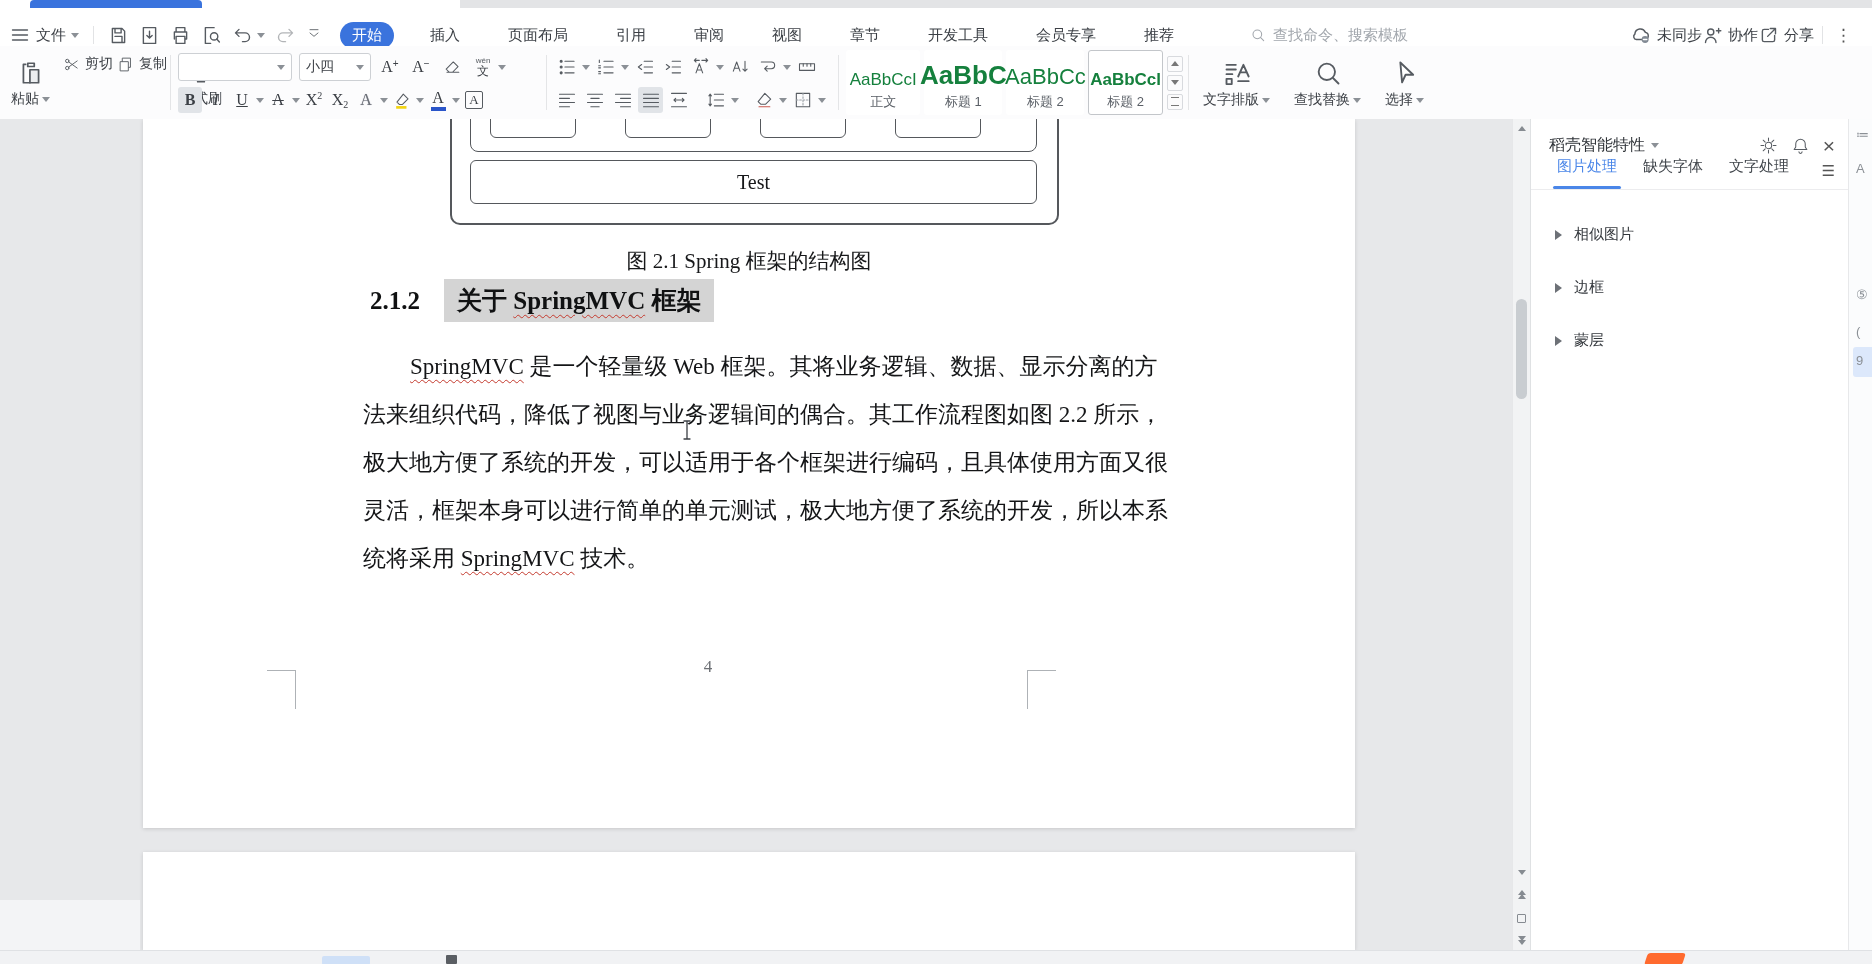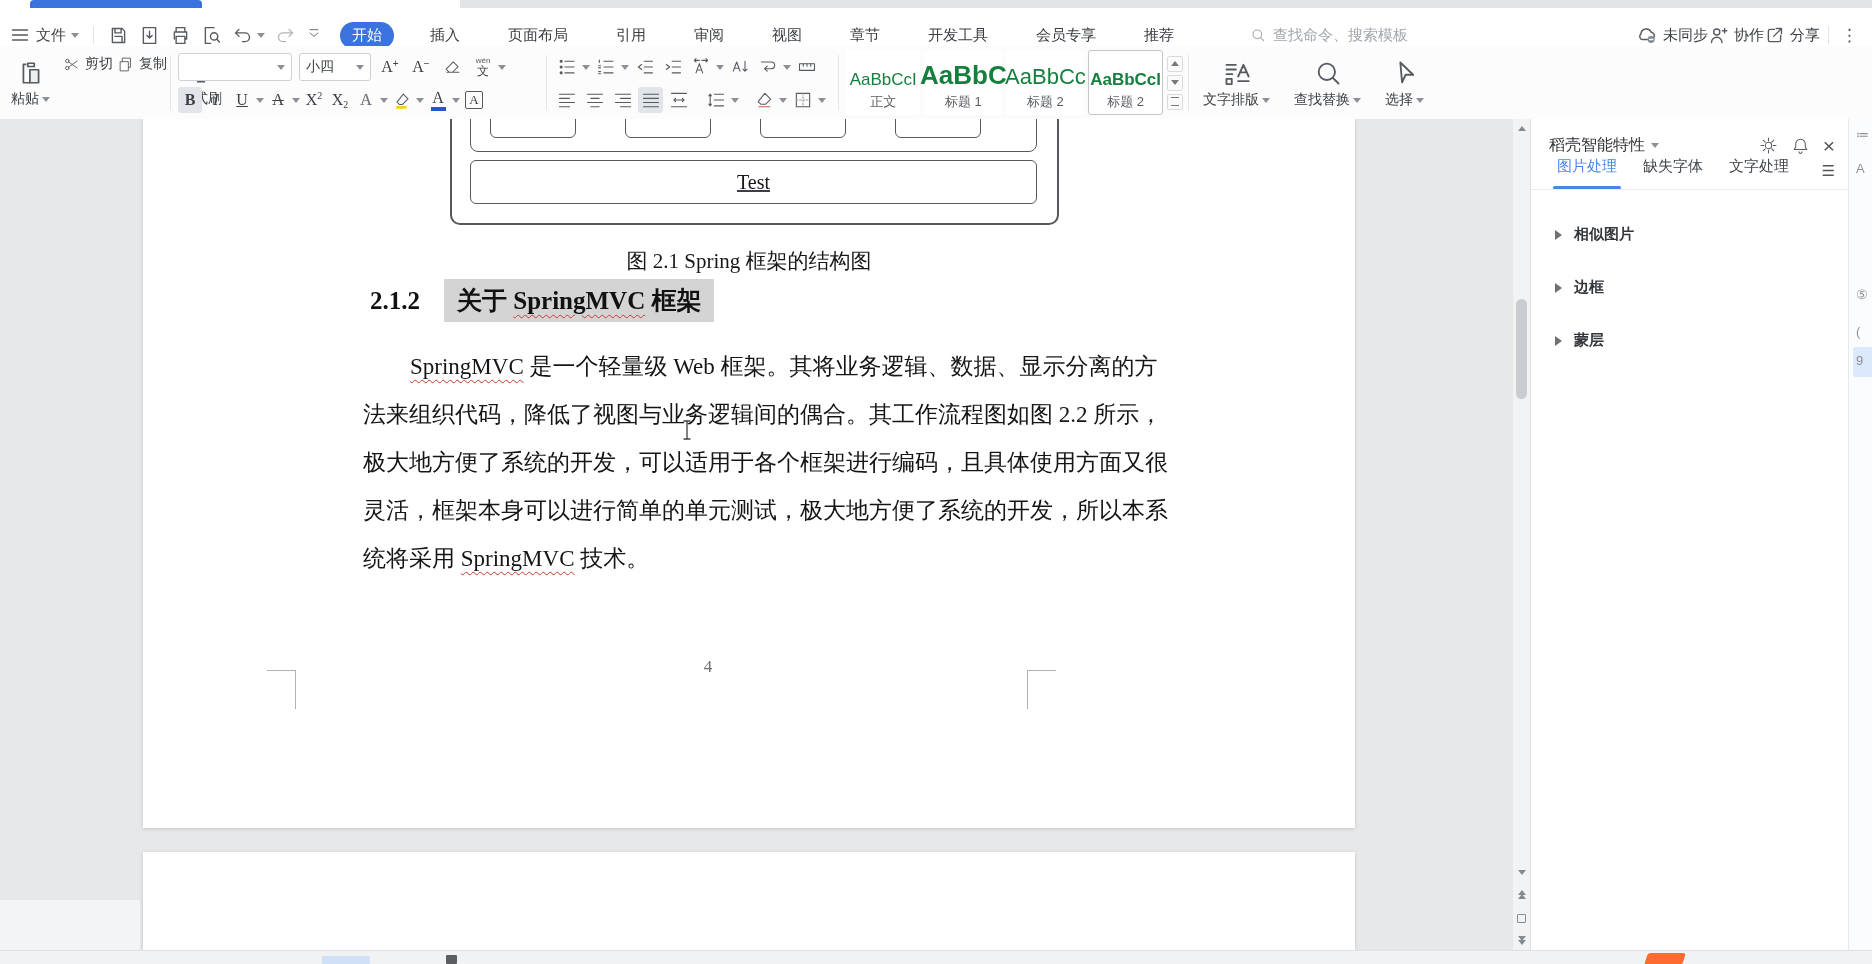--- a/index.html
+++ b/index.html
@@ -18,21 +18,21 @@
   .mb-left{display:flex;align-items:center;gap:6px;padding-left:10px;}
   .mb-btn{display:flex;align-items:center;gap:5px;font-size:15px;color:#3c4046;cursor:default;}
   .caret{width:0;height:0;border-left:4px solid transparent;border-right:4px solid transparent;border-top:5px solid #8b9096;display:inline-block;}
   .mb-sep{width:1px;height:18px;background:#e2e3e5;margin:0 8px;}
   .qicons{display:flex;align-items:center;gap:10px;}
   .qbtn{display:flex;align-items:center;}
   .tabs{display:flex;align-items:center;gap:24px;margin-left:18px;}
   .mtab{font-size:15px;color:#3c4046;padding:4px 12px;border-radius:15px;white-space:nowrap;}
   .mtab.active{background:#3a73dd;color:#fff;}
   .msearch{display:flex;align-items:center;gap:7px;margin-left:64px;color:#a2a7ad;font-size:15px;white-space:nowrap;}
-  .mb-right{margin-left:auto;display:flex;align-items:center;padding-right:10px;font-size:15px;color:#3c4046;}
+  .mb-right{margin-left:auto;display:flex;align-items:center;padding-right:16px;font-size:15px;color:#3c4046;}
   .mb-right .item{display:flex;align-items:center;gap:5px;}
   .morev{font-size:17px;color:#555;padding:0 4px;}
 
   svg.ic{stroke:#565b61;fill:none;stroke-width:1.6;stroke-linecap:round;stroke-linejoin:round;display:block;}
   svg.ic.thin{stroke-width:1.3;}
 
   
   .toolbar{position:absolute;left:0;top:46px;width:1872px;height:73px;background:#fcfcfd;border-bottom:1px solid #e1e3e5;}
   .tb-div{position:absolute;top:9px;width:1px;height:55px;background:#e4e5e7;}
   .tbg{position:absolute;top:0;height:73px;}
@@ -61,21 +61,21 @@
 
   
   .canvas{position:absolute;left:0;top:119px;width:1530px;height:831px;background:#e7e8ea;overflow:hidden;}
   .page{position:absolute;left:143px;width:1212px;background:#fff;box-shadow:0 1px 4px rgba(0,0,0,.14);}
   .page1{top:0;height:709px;overflow:hidden;}
   .page2{top:733px;height:98px;}
   .corner-light{position:absolute;left:0;top:781px;width:140px;height:50px;background:#f3f4f6;}
 
   
   .box{position:absolute;border:2px solid #55585c;border-radius:10px;background:#fff;}
-  .box.thin{border-width:1.6px;border-radius:8px;text-decoration:underline;}
+  .box.thin{border-width:1.6px;border-radius:8px;}
   .doc-caption{position:absolute;left:0;top:128px;width:1212px;text-align:center;
       font-family:"Liberation Serif",serif;font-size:21px;color:#17181a;}
   .doc-heading{position:absolute;left:227px;top:160px;display:flex;align-items:center;
       font-family:"Liberation Serif",serif;font-weight:bold;font-size:25px;color:#101112;}
   .hl{background:#d4d4d4;padding:5px 13px;margin-left:24px;white-space:pre;}
   .wavy{text-decoration-line:underline;text-decoration-style:wavy;text-decoration-color:#c43a2e;text-decoration-thickness:1px;text-underline-offset:5px;}
   .doc-par{position:absolute;left:184px;top:224px;width:856px;
       font-family:"Liberation Serif",serif;font-size:23px;color:#141517;}
   .pline{height:48px;line-height:48px;white-space:pre;margin-left:36px;}
   .pline.first{text-indent:47px;}
@@ -98,21 +98,21 @@
   .panel{position:absolute;left:1530px;top:119px;width:318px;height:831px;background:#fff;border-left:1px solid #dfe1e3;}
   .p-head{display:flex;align-items:center;padding:16px 14px 0 18px;}
   .p-title{font-size:16px;color:#2f3338;display:flex;align-items:center;gap:6px;}
   .p-hicons{margin-left:auto;display:flex;align-items:center;gap:13px;color:#555;}
   .p-close{font-size:21px;color:#555;line-height:1;}
   .p-tabs{display:flex;align-items:flex-end;gap:26px;padding:18px 14px 0 26px;border-bottom:1px solid #ececee;height:34px;box-sizing:border-box;}
   .p-tab{font-size:15px;color:#41464c;padding-bottom:13px;position:relative;white-space:nowrap;}
   .p-tab.active{color:#4a86e8;}
   .p-tab.active::after{content:"";position:absolute;left:-4px;right:-4px;bottom:0;height:3px;background:#4a86e8;border-radius:2px;}
   .p-menu{margin-left:auto;font-size:15px;color:#555;padding-bottom:9px;}
-  .p-sec{display:flex;align-items:center;gap:12px;padding-left:24px;height:53px;font-size:15px;color:#33373c;font-weight:bold;}
+  .p-sec{display:flex;align-items:center;gap:12px;padding-left:24px;height:53px;font-size:15px;color:#33373c;}
   .tri-r{width:0;height:0;border-top:5px solid transparent;border-bottom:5px solid transparent;border-left:7px solid #6d7177;}
 
   
   .edge{position:absolute;left:1848px;top:119px;width:24px;height:831px;background:#fbfcfd;border-left:1px solid #e7e8ea;overflow:hidden;}
   .frag{position:absolute;left:7px;color:#8b9096;font-size:13px;}
   .edge-hl{position:absolute;left:4px;top:228px;width:26px;height:30px;background:#dce8fb;border-radius:3px;}
 
   
   .taskbar{position:absolute;left:0;top:950px;width:1872px;height:14px;background:#f1f2f4;border-top:1px solid #dfe1e4;}
   .tk-blue{position:absolute;left:322px;top:5px;width:48px;height:9px;background:#cfe0f7;border-radius:2px;}

